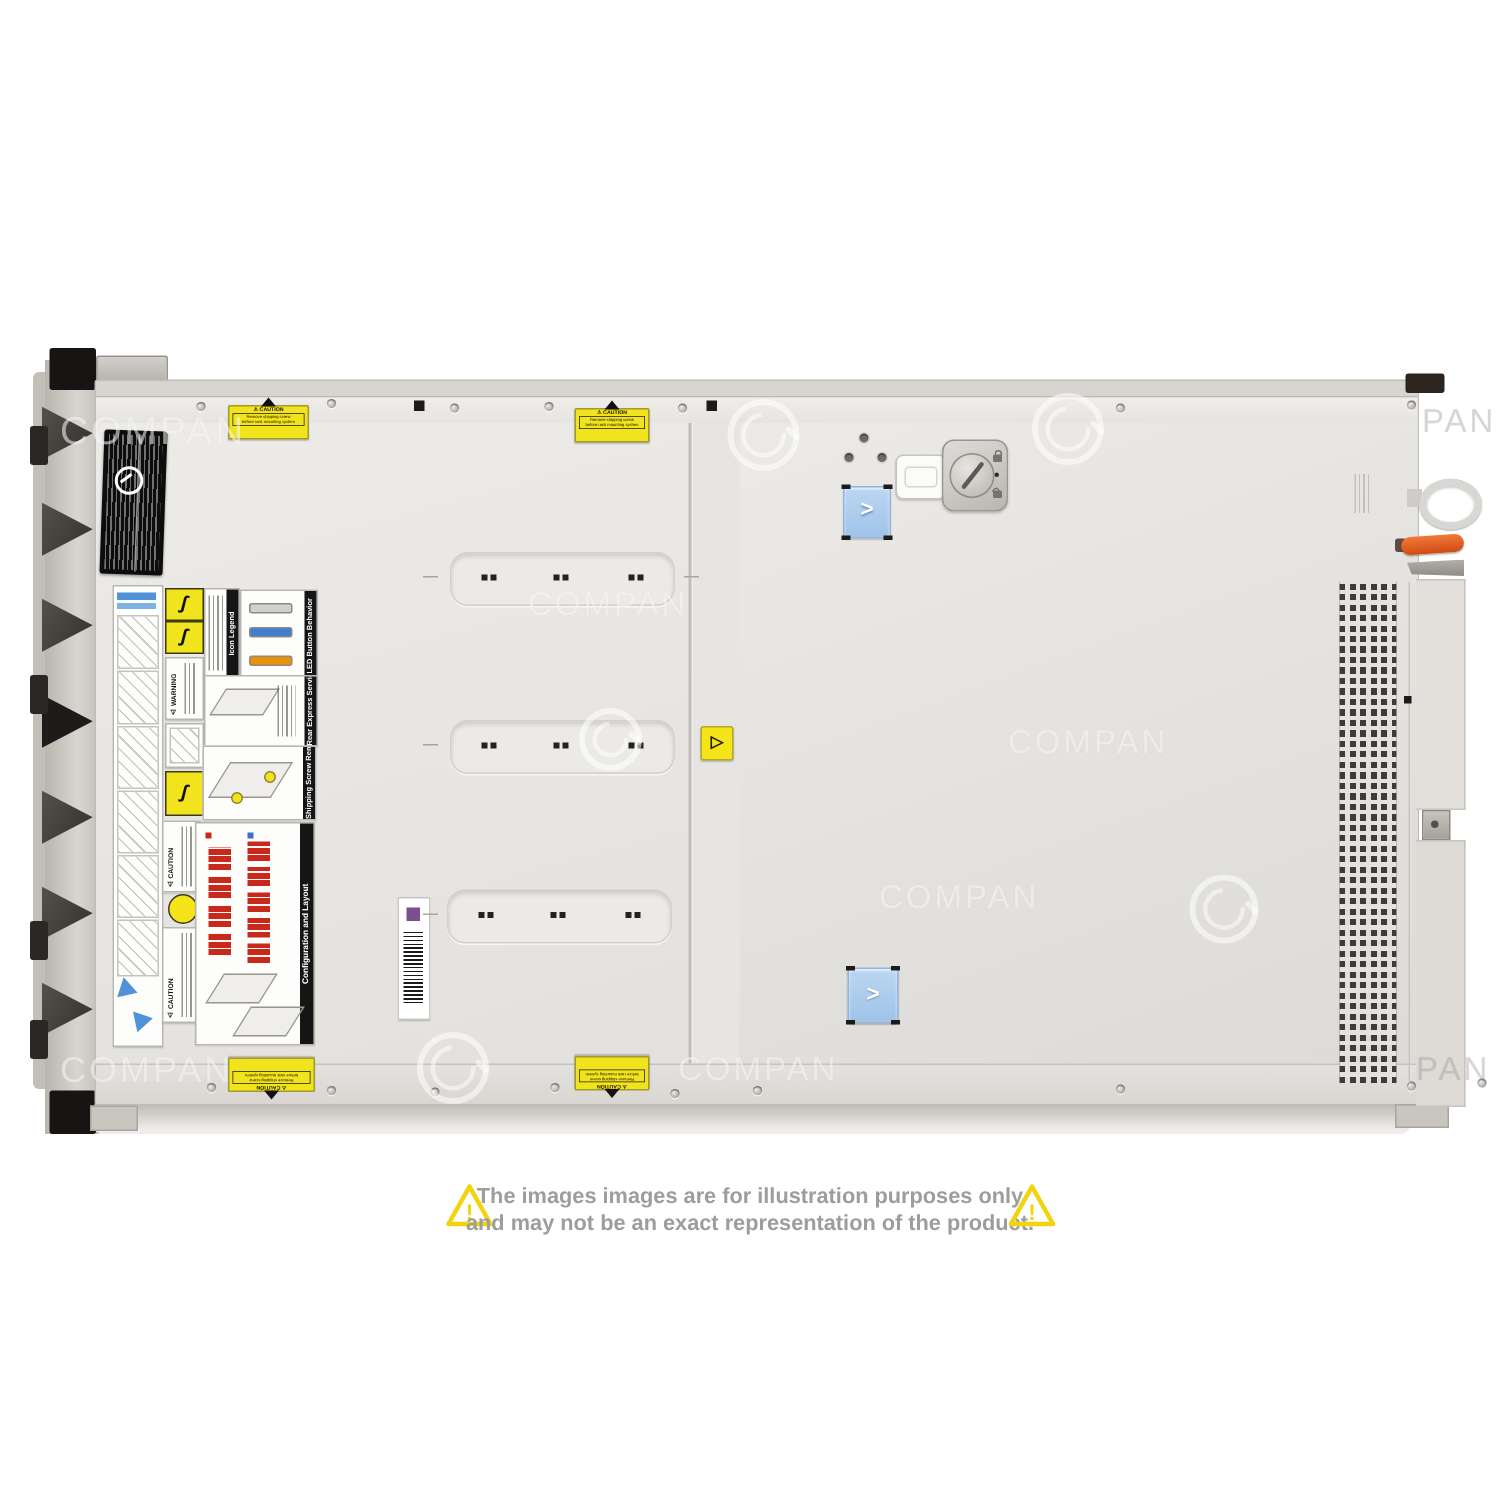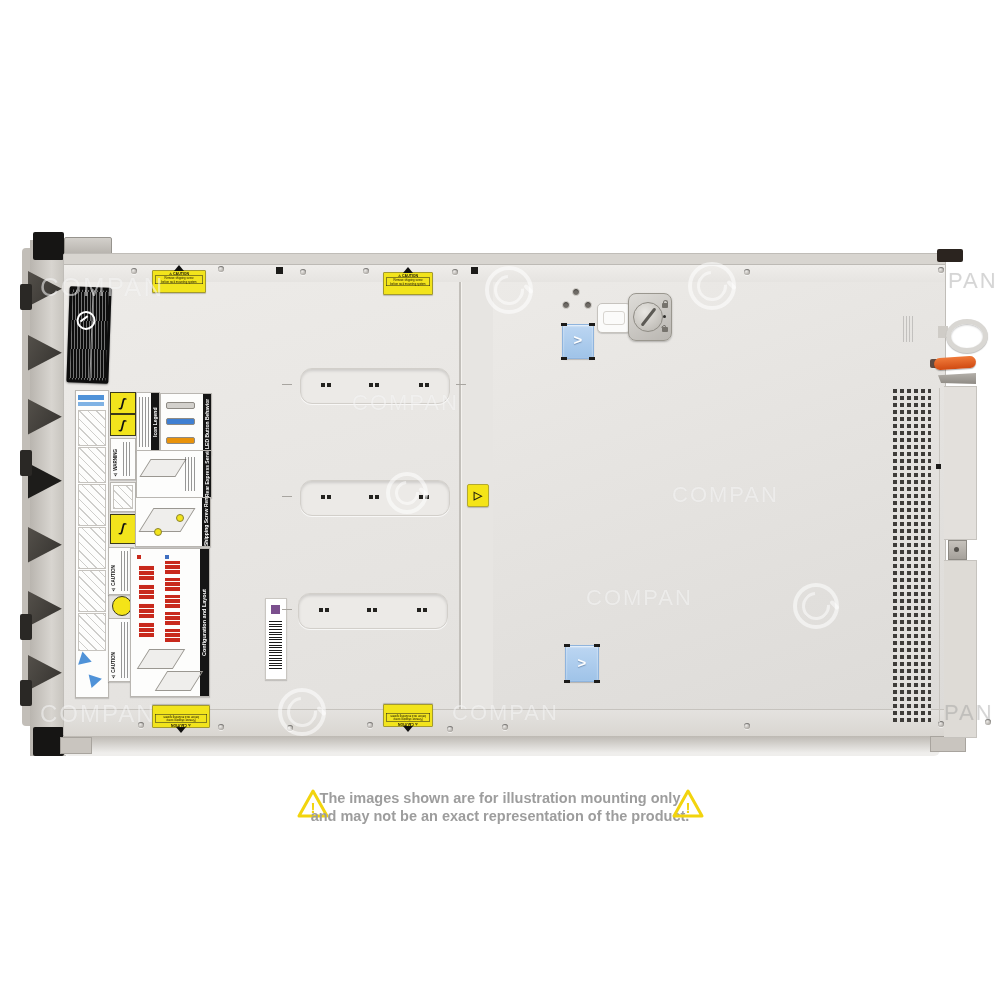--- a/index.html
+++ b/index.html
@@ -429,21 +429,21 @@
   <div class="wm-logo" style="left:688px;top:262px;width:40px;height:40px"></div>
   <div class="wm-logo" style="left:386px;top:472px;width:34px;height:34px"></div>
   <div class="wm-logo" style="left:793px;top:583px;width:38px;height:38px"></div>
   <div class="wm-logo" style="left:278px;top:688px;width:40px;height:40px"></div>
 
   <svg class="abs" style="left:296px;top:787px" width="34" height="34" viewBox="0 0 34 34">
     <path d="M17 4 L31 29 L3 29 Z" fill="none" stroke="#F2D40E" stroke-width="3" stroke-linejoin="round"></path>
     <text x="17" y="26" text-anchor="middle" font-size="15" font-weight="bold" fill="#F2D40E" font-family="Liberation Sans, sans-serif">!</text>
   </svg>
   <div class="abs disclaimer-text">
-    <div>The images shown are for illustration mounting only</div>
+    <div>The images images are for illustration purposes only</div>
     <div>and may not be an exact representation of the product.</div>
   </div>
   <svg class="abs" style="left:671px;top:787px" width="34" height="34" viewBox="0 0 34 34">
     <path d="M17 4 L31 29 L3 29 Z" fill="none" stroke="#F2D40E" stroke-width="3" stroke-linejoin="round"></path>
     <text x="17" y="26" text-anchor="middle" font-size="15" font-weight="bold" fill="#F2D40E" font-family="Liberation Sans, sans-serif">!</text>
   </svg>
 
 </div>
 
 </body></html>

